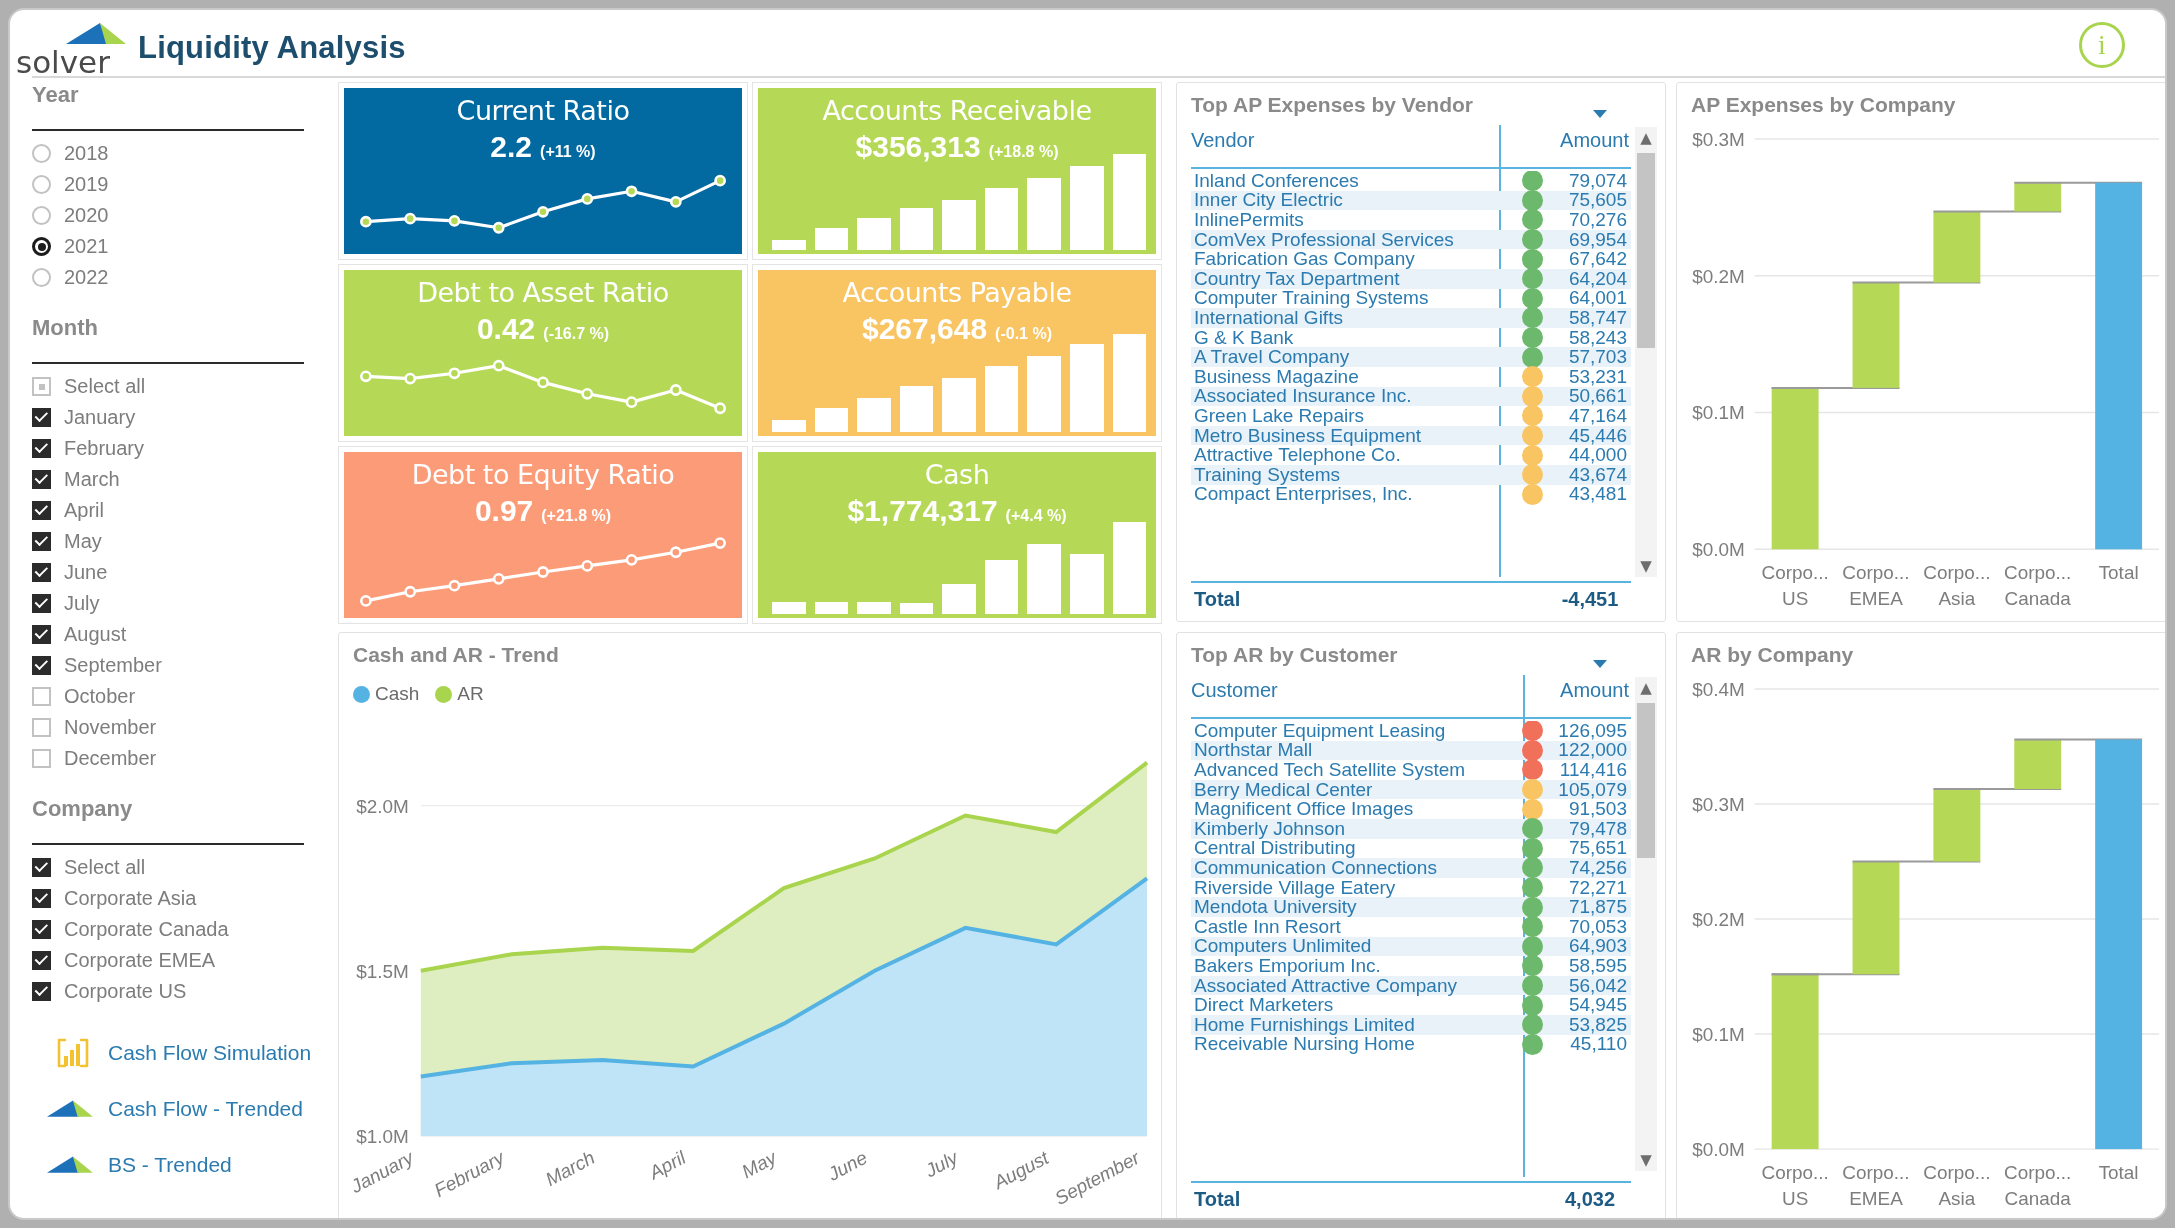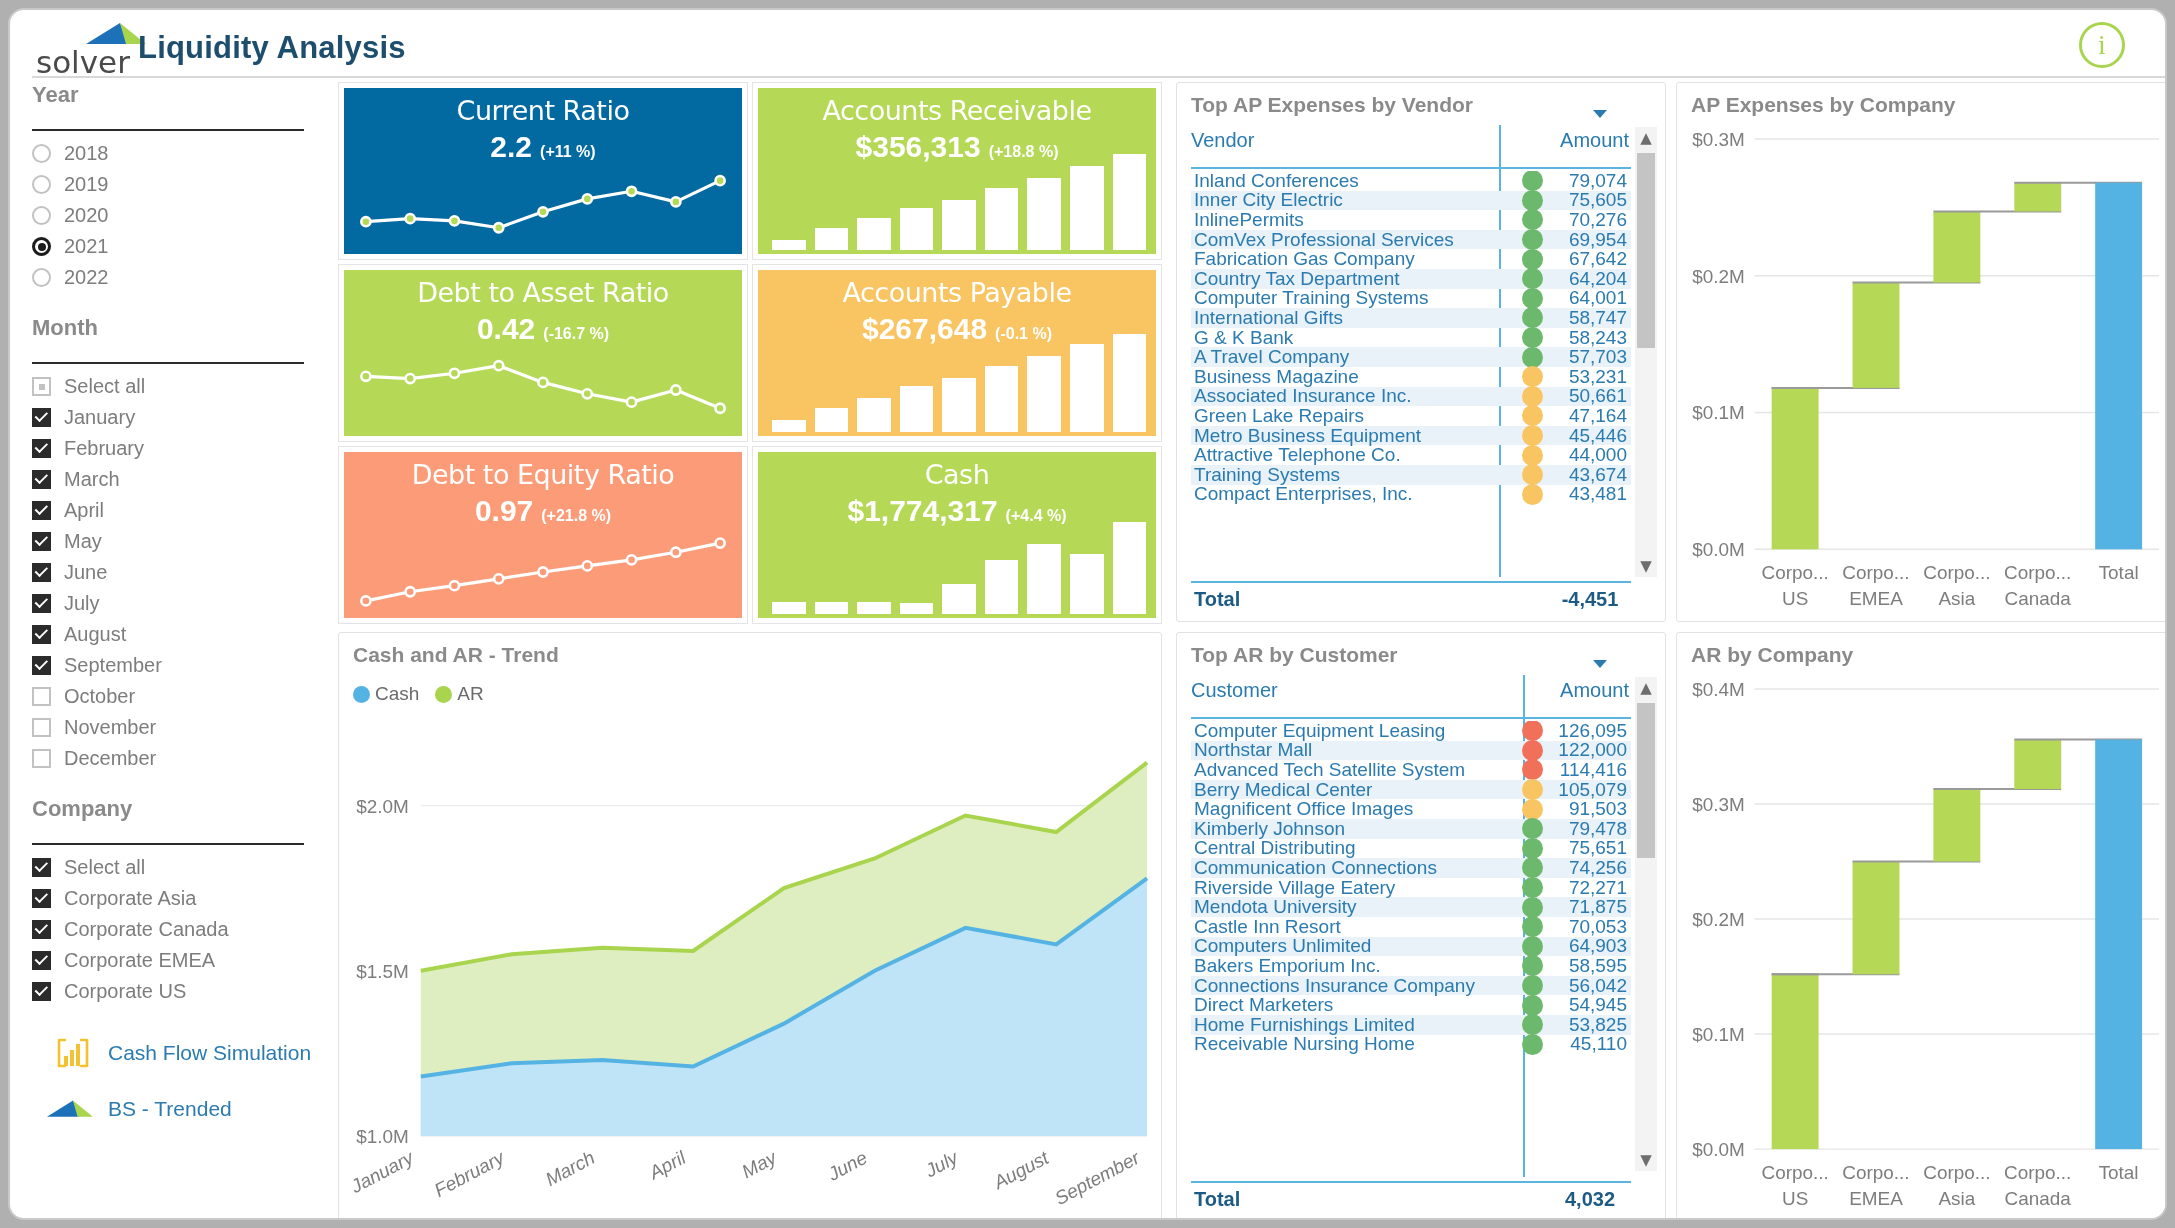--- a/index.html
+++ b/index.html
@@ -17,21 +17,21 @@
     border: 2px solid #c9c9c9;
     border-radius: 16px;
     overflow: hidden;
   }
 
   
   .header {
     position: absolute; left: 0; top: 0; right: 0; height: 70px;
   }
   .logo-wrap {
-    position: absolute; left: 26px; top: 10px;
+    position: absolute; left: 6px; top: 10px;
     width: 118px; height: 54px;
   }
   .logo-mark { position: absolute; left: 50px; top: 1px; }
   .logo-text {
     position: absolute; left: 0; top: 24px;
     font-size: 31px; color: #4a4a4a; letter-spacing: 0px;
     font-family: "DejaVu Sans", sans-serif; font-weight: 400;
   }
   .app-title {
     position: absolute; left: 128px; top: 20px;
@@ -335,20 +335,29 @@
         <div class="navlink">
           <div class="navlink-ico">
             <svg width="40" height="40" viewBox="0 0 40 40">
               <path d="M6 7 h6 M6 7 v26 M6 33 h6 M34 7 h-6 M34 7 v26 M34 33 h-6" stroke="#f2c230" stroke-width="2.6" fill="none" stroke-linecap="round"></path>
               <rect x="11" y="23" width="4" height="10" fill="#f2c230"></rect>
               <rect x="17" y="17" width="4" height="16" fill="#f2c230"></rect>
               <rect x="23" y="11" width="4" height="22" fill="#f2c230"></rect>
             </svg>
           </div>
           <div class="navlink-label">Cash Flow Simulation</div>
+        </div>
+        <div class="navlink">
+          <div class="navlink-ico">
+            <svg width="52" height="26" viewBox="0 0 68 26">
+              <path d="M0 23 L34 2 L42 23 Z" fill="#1d71b8"></path>
+              <path d="M34 2 L60 23 L40 23 Z" fill="#a9d44e"></path>
+            </svg>
+          </div>
+          <div class="navlink-label">Cash Flow - Trended</div>
         </div>
         <div class="navlink">
           <div class="navlink-ico">
             <svg width="52" height="26" viewBox="0 0 68 26">
               <path d="M0 23 L34 2 L42 23 Z" fill="#1d71b8"></path>
               <path d="M34 2 L60 23 L40 23 Z" fill="#a9d44e"></path>
             </svg>
           </div>
           <div class="navlink-label">BS - Trended</div>
         </div>
@@ -738,21 +747,21 @@
             <span class="name">Computers Unlimited</span>
             <span class="dot" style="background: rgb(108, 184, 108);"></span>
             <span class="amt">64,903</span>
           </div>
           <div class="trow">
             <span class="name">Bakers Emporium Inc.</span>
             <span class="dot" style="background: rgb(108, 184, 108);"></span>
             <span class="amt">58,595</span>
           </div>
           <div class="trow alt">
-            <span class="name">Connections Insurance Company</span>
+            <span class="name">Associated Attractive Company</span>
             <span class="dot" style="background: rgb(108, 184, 108);"></span>
             <span class="amt">56,042</span>
           </div>
           <div class="trow">
             <span class="name">Direct Marketers</span>
             <span class="dot" style="background: rgb(108, 184, 108);"></span>
             <span class="amt">54,945</span>
           </div>
           <div class="trow alt">
             <span class="name">Home Furnishings Limited</span>

